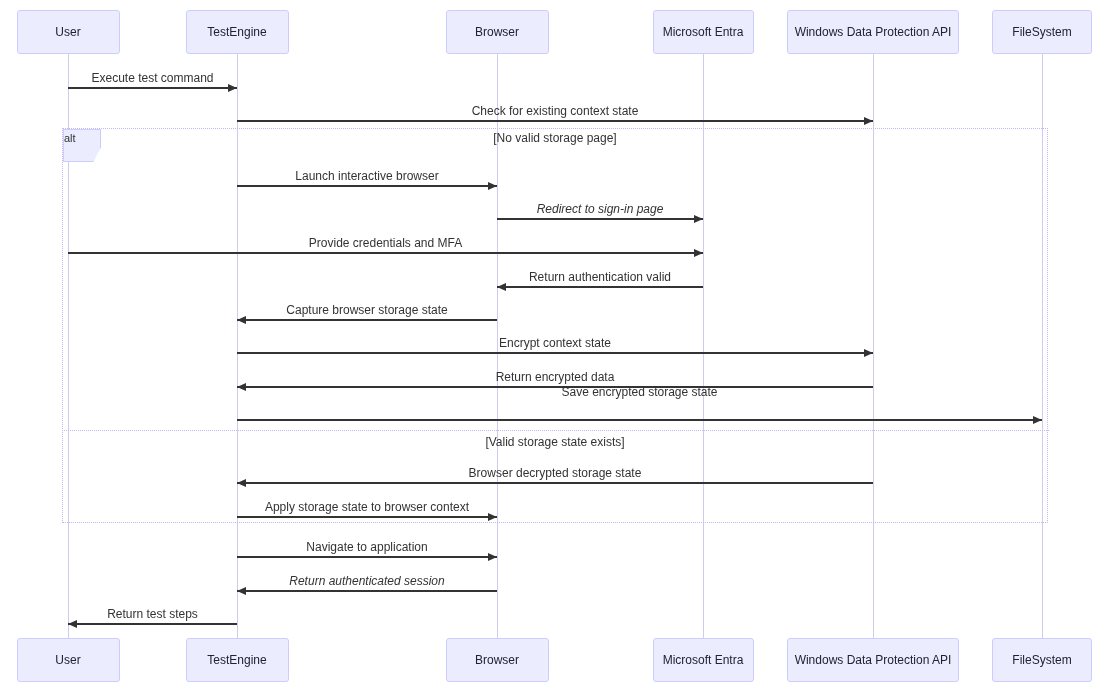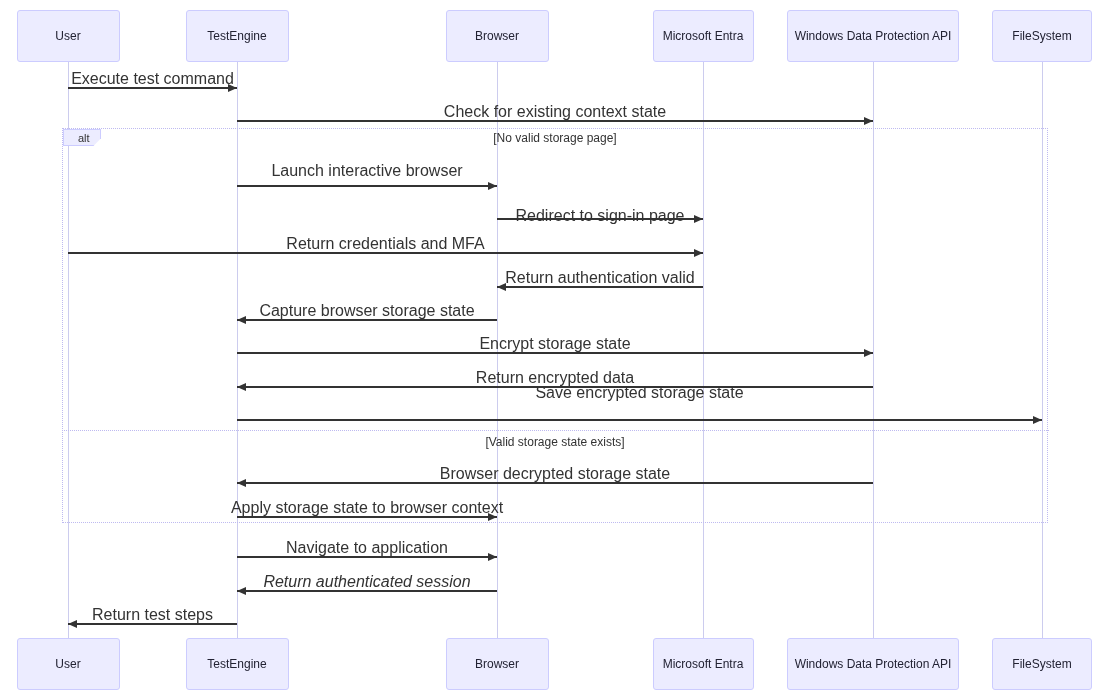--- a/index.html
+++ b/index.html
@@ -20,21 +20,21 @@
     overflow: hidden;
   }
   .lifeline {
     position: absolute;
     width: 1px;
     background: var(--lifeline);
     z-index: 0;
   }
   .actor-box {
     position: absolute;
-    height: 52px;
+    height: 44px;
     background: var(--actor-fill);
     border: 1px solid var(--actor-border);
     border-radius: 3px;
     display: flex;
     align-items: center;
     justify-content: center;
     font-size: 12px;
     color: #222233;
     z-index: 3;
     box-sizing: border-box;
@@ -58,21 +58,21 @@
     position: absolute;
     width: 0; height: 0;
     border-top: 4px solid transparent;
     border-bottom: 4px solid transparent;
     border-right: 9px solid var(--arrow);
     z-index: 2;
   }
   .msg-label {
     position: absolute;
     transform: translateX(-50%);
-    font-size: 16px;
+    font-size: 12px;
     line-height: 13px;
     color: var(--text);
     white-space: nowrap;
     z-index: 4;
     background: transparent;
   }
   .alt-frame {
     position: absolute;
     left: 62px;
     top: 128px;
@@ -89,28 +89,28 @@
     width: 987px;
     height: 0;
     border-top: 1px dotted var(--frame-border);
     z-index: 1;
   }
   .alt-label {
     position: absolute;
     left: 0;
     top: 0;
     width: 38px;
-    height: 17px;
+    height: 33px;
     background: var(--actor-fill);
     border: 1px solid var(--actor-border);
     clip-path: polygon(0 0, 100% 0, 100% 55%, 80% 100%, 0 100%);
     font-size: 11px;
     line-height: 16px;
     color: var(--text);
-    padding-left: 14px;
+    padding-left: 0;
     box-sizing: border-box;
     z-index: 4;
   }
   .alt-cond {
     position: absolute;
     left: 555px;
     transform: translateX(-50%);
     font-size: 12px;
     line-height: 14px;
     color: var(--text);
@@ -149,36 +149,36 @@
     <div class="actor-box" style="left: 992px; top: 10px; width: 100px;">FileSystem</div>
     <div class="actor-box" style="left: 992px; top: 638px; width: 100px;">FileSystem</div>
     <div class="msg-line" style="left: 68px; top: 87px; width: 169px;"></div>
     <div class="arrow-right" style="left: 228px; top: 84px;"></div>
     <div class="msg-label" style="left: 152.5px; top: 72px;">Execute test command</div>
     <div class="msg-line" style="left: 237px; top: 120px; width: 636px;"></div>
     <div class="arrow-right" style="left: 864px; top: 117px;"></div>
     <div class="msg-label" style="left: 555px; top: 105px;">Check for existing context state</div>
     <div class="msg-line" style="left: 237px; top: 185px; width: 260px;"></div>
     <div class="arrow-right" style="left: 488px; top: 182px;"></div>
-    <div class="msg-label" style="left: 367px; top: 164px;">Launch interactive browser</div>
+    <div class="msg-label" style="left: 367px; top: 170px;">Launch interactive browser</div>
     <div class="msg-line" style="left: 497px; top: 218px; width: 206px;"></div>
     <div class="arrow-right" style="left: 694px; top: 215px;"></div>
-    <div class="msg-label" style="left: 600px; top: 209px;">Redirect to sign-in page</div>
+    <div class="msg-label" style="left: 600px; top: 203px; font-style: italic;">Redirect to sign-in page</div>
     <div class="msg-line" style="left: 68px; top: 252px; width: 635px;"></div>
     <div class="arrow-right" style="left: 694px; top: 249px;"></div>
-    <div class="msg-label" style="left: 385.5px; top: 237px;">Return credentials and MFA</div>
+    <div class="msg-label" style="left: 385.5px; top: 237px;">Provide credentials and MFA</div>
     <div class="msg-line" style="left: 497px; top: 286px; width: 206px;"></div>
     <div class="arrow-left" style="left: 497px; top: 283px;"></div>
     <div class="msg-label" style="left: 600px; top: 271px;">Return authentication valid</div>
     <div class="msg-line" style="left: 237px; top: 319px; width: 260px;"></div>
     <div class="arrow-left" style="left: 237px; top: 316px;"></div>
     <div class="msg-label" style="left: 367px; top: 304px;">Capture browser storage state</div>
     <div class="msg-line" style="left: 237px; top: 352px; width: 636px;"></div>
     <div class="arrow-right" style="left: 864px; top: 349px;"></div>
-    <div class="msg-label" style="left: 555px; top: 337px;">Encrypt storage state</div>
+    <div class="msg-label" style="left: 555px; top: 337px;">Encrypt context state</div>
     <div class="msg-line" style="left: 237px; top: 386px; width: 636px;"></div>
     <div class="arrow-left" style="left: 237px; top: 383px;"></div>
     <div class="msg-label" style="left: 555px; top: 371px;">Return encrypted data</div>
     <div class="msg-line" style="left: 237px; top: 419px; width: 805px;"></div>
     <div class="arrow-right" style="left: 1033px; top: 416px;"></div>
     <div class="msg-label" style="left: 639.5px; top: 386px;">Save encrypted storage state</div>
     <div class="msg-line" style="left: 237px; top: 482px; width: 636px;"></div>
     <div class="arrow-left" style="left: 237px; top: 479px;"></div>
     <div class="msg-label" style="left: 555px; top: 467px;">Browser decrypted storage state</div>
     <div class="msg-line" style="left: 237px; top: 516px; width: 260px;"></div>

